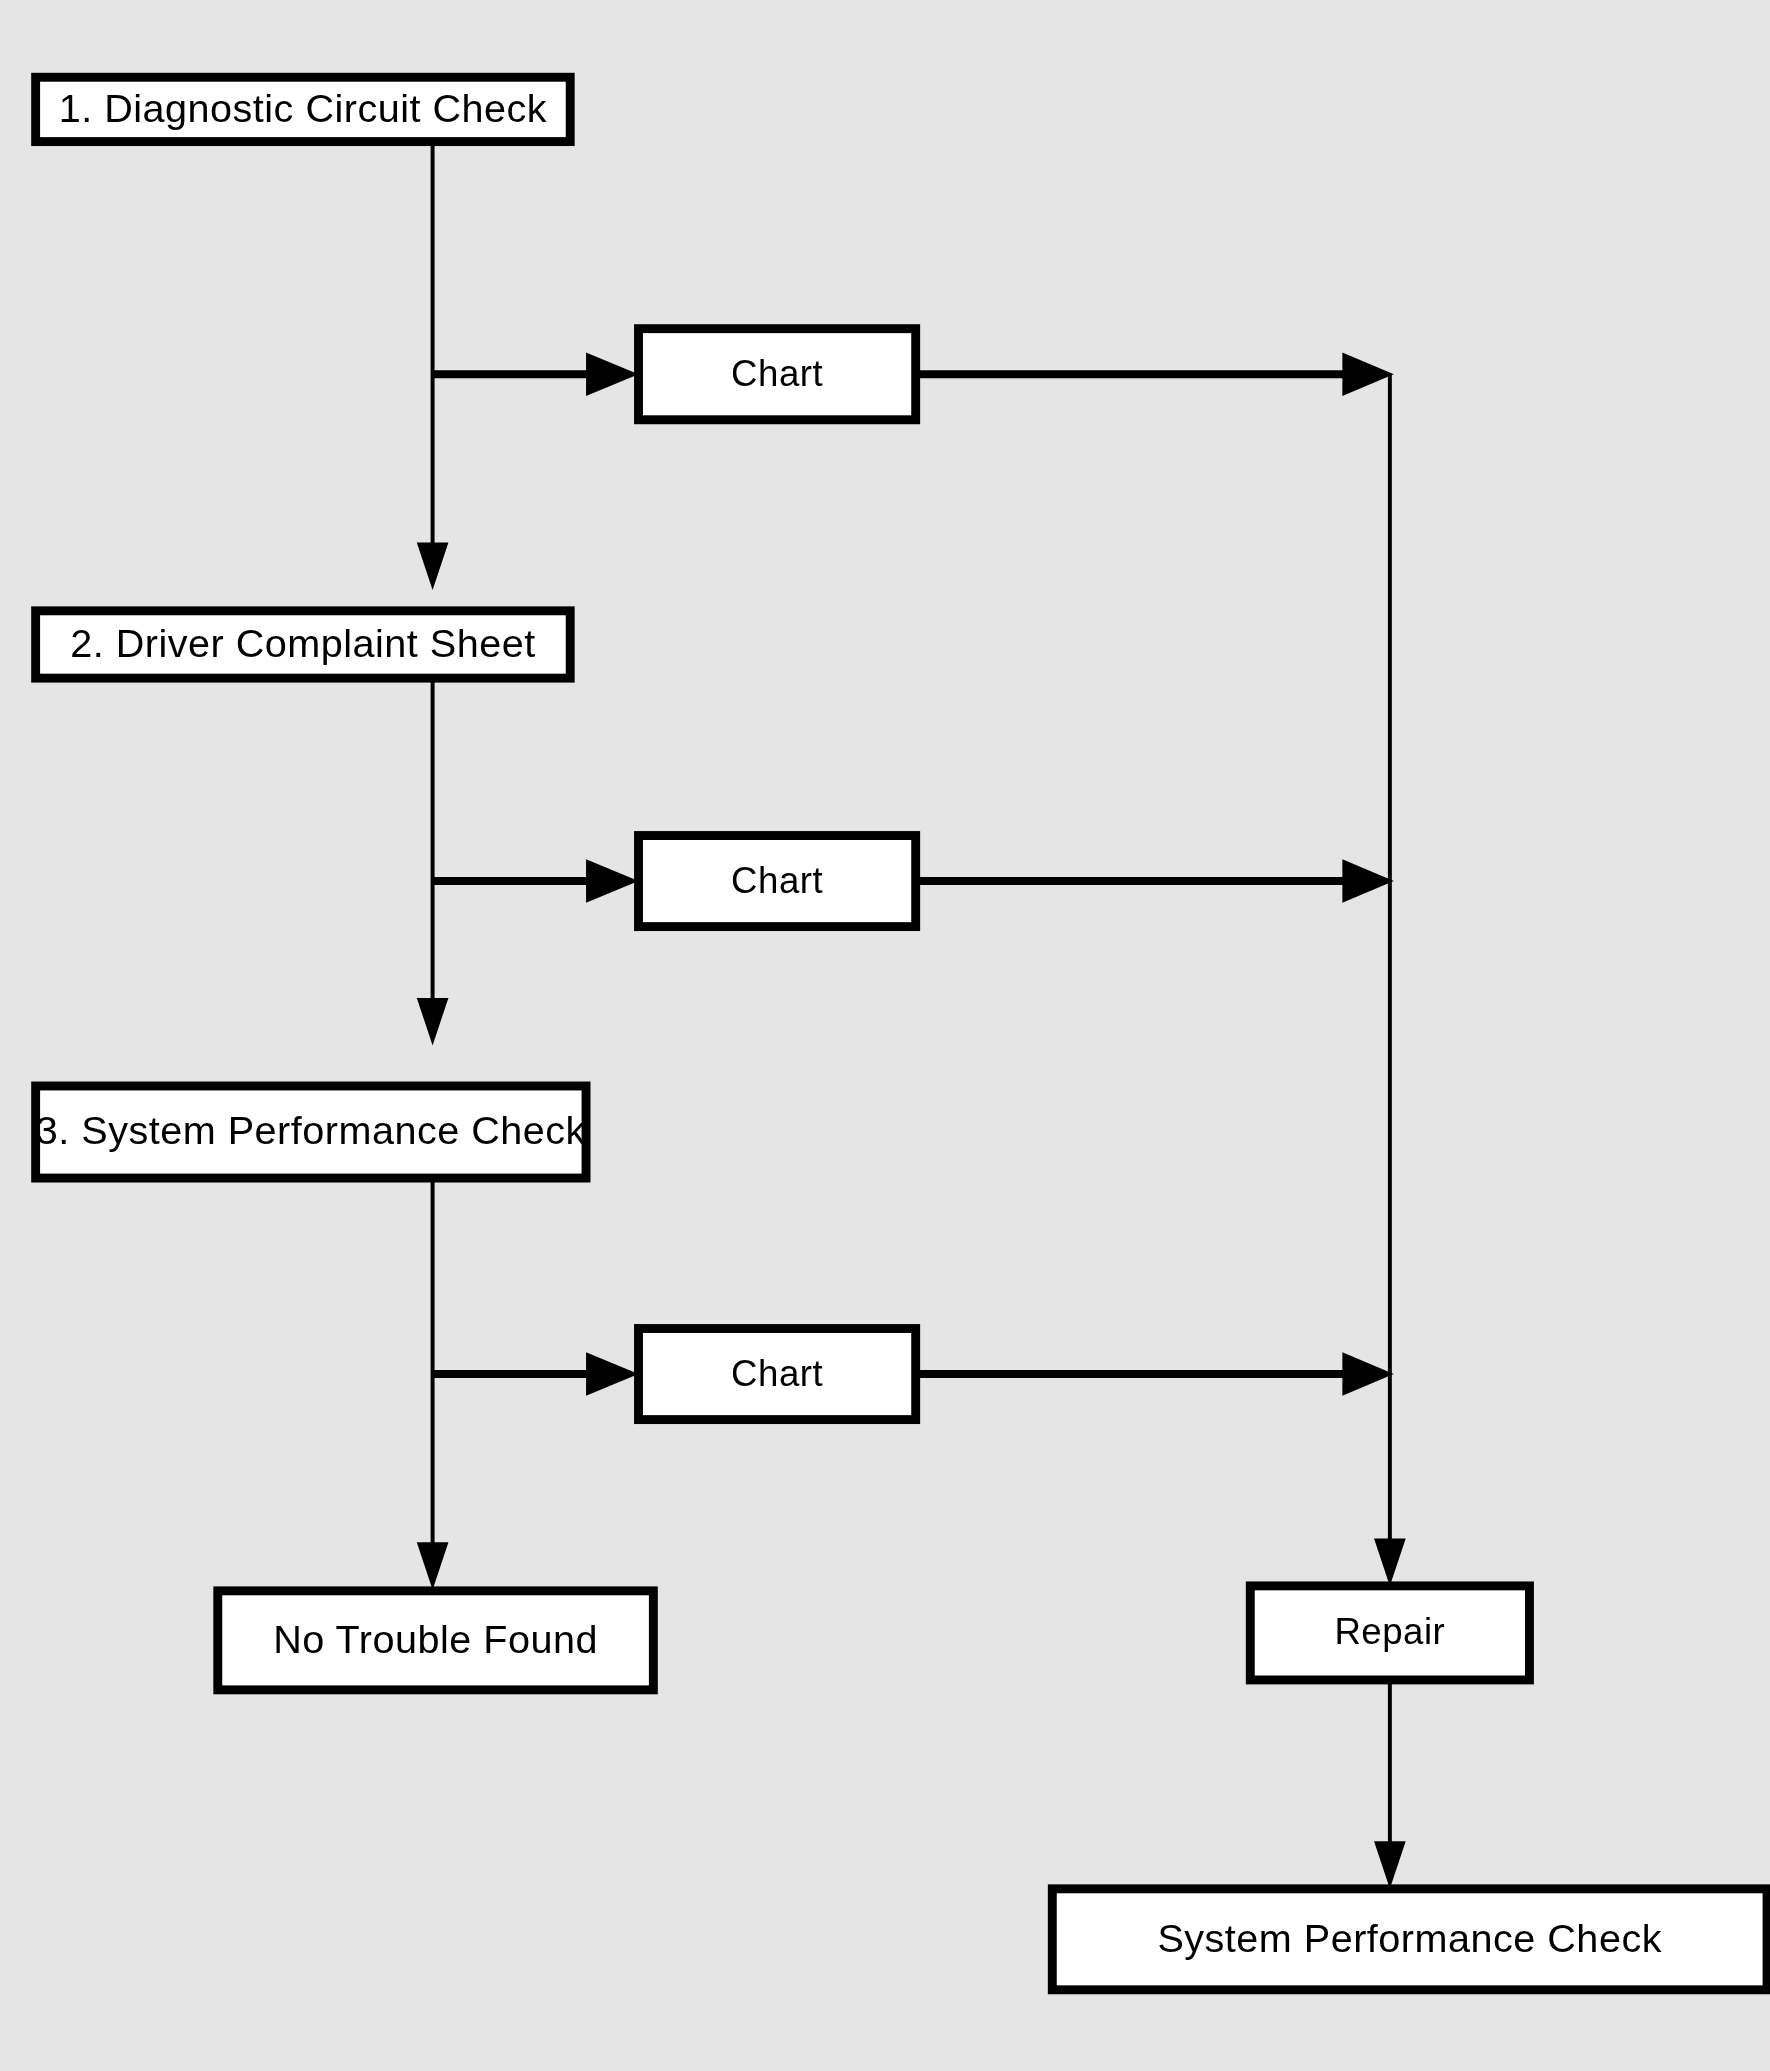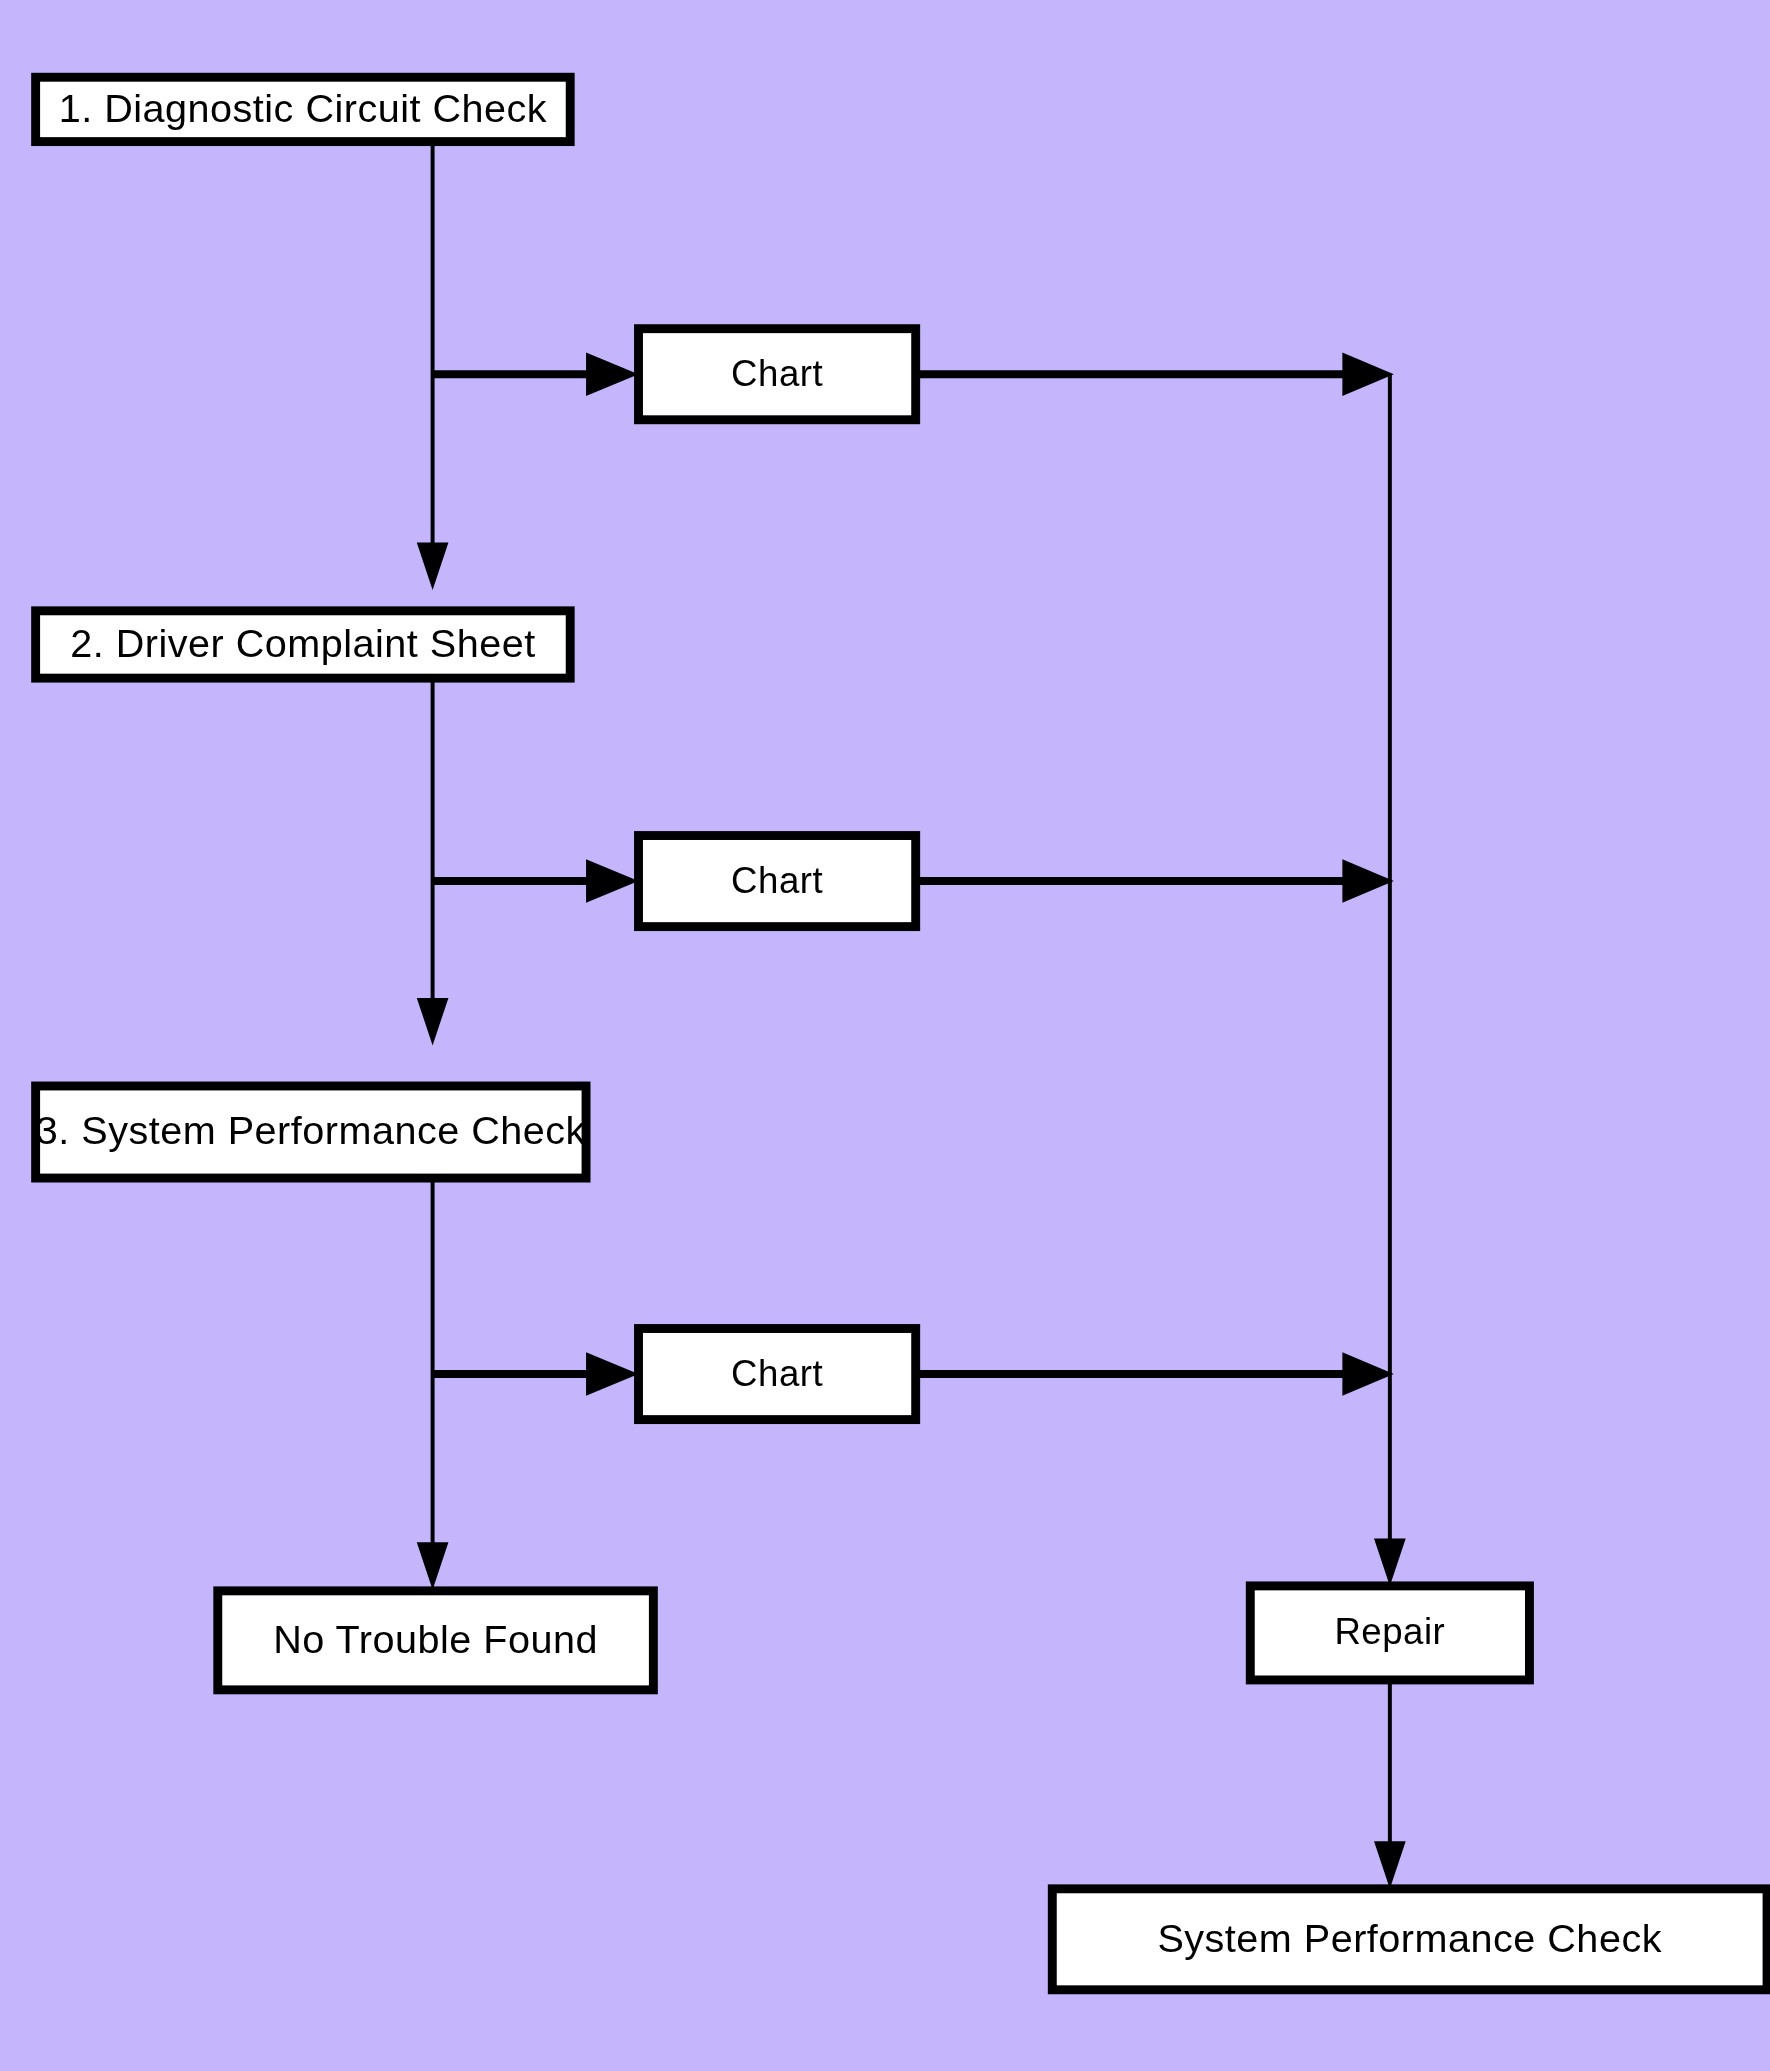--- a/index.html
+++ b/index.html
@@ -7,21 +7,21 @@
     padding: 0;
     background: #ffffff;
   }
   body {
     font-family: "Liberation Sans", sans-serif;
   }
   #flowchart-root {
     position: relative;
     width: 1770px;
     height: 2071px;
-    background: #c4b5fd;
+    background: #e5e5e5;
     overflow: hidden;
   }
   #flow-svg {
     position: absolute;
     left: 0;
     top: 0;
     width: 1770px;
     height: 2071px;
   }
   .node-box {

